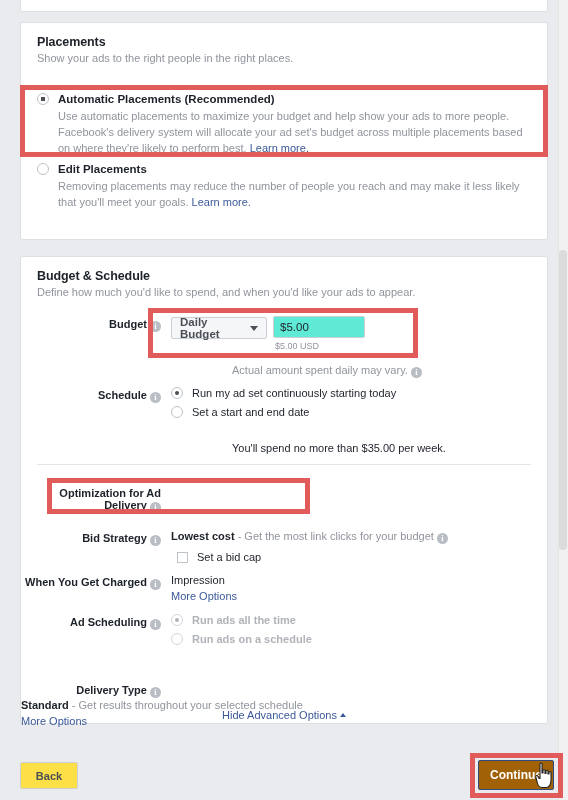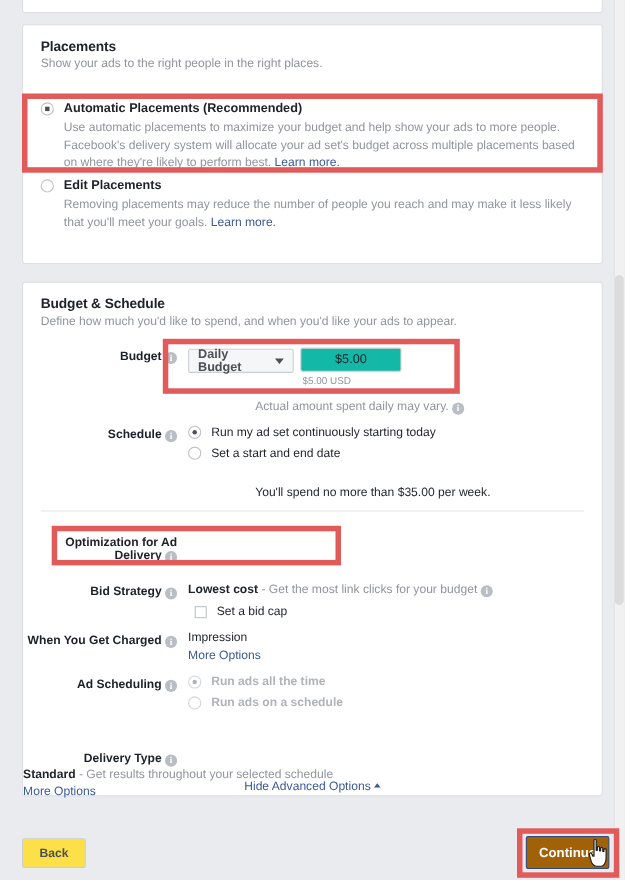--- a/index.html
+++ b/index.html
@@ -89,25 +89,24 @@
   .caret {
     width: 0; height: 0; border-left: 4px solid transparent;
     border-right: 4px solid transparent; border-top: 5px solid #4b4f56;
   }
   .caret-up {
     display: inline-block; width: 0; height: 0;
     border-left: 3.5px solid transparent; border-right: 3.5px solid transparent;
     border-bottom: 4.5px solid #3b5998; vertical-align: 2px; margin-left: 3px;
   }
   .amount {
-    width: 92px; height: 22px; background: #14b8a6;
+    width: 92px; height: 22px; background: #5eead4;
     border: 1px solid #ccd0d5; border-radius: 2px;
     padding: 0 6px; font-size: 11.5px; color: #1d2129;
     font-family: "Liberation Sans", sans-serif;
-    text-align: center;
   }
   .usd { font-size: 9px; color: #90949c; margin-top: 3px; margin-left: 2px; }
 
   .radio-line {
     display: flex; align-items: center; gap: 9px;
     font-size: 11px; color: #1d2129; margin-bottom: 7px;
   }
   .radio-line.dim { color: #b0b3b8; font-weight: bold; }
   .note { font-size: 11px; color: #1d2129; }
   .muted { color: #90949c; }

